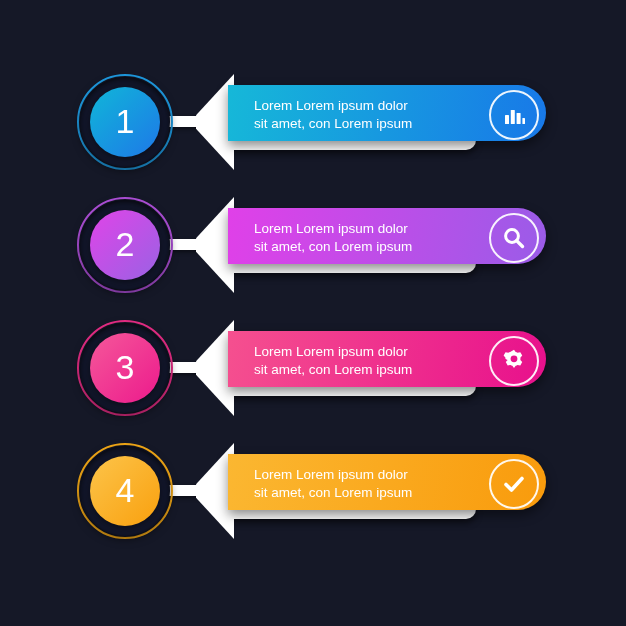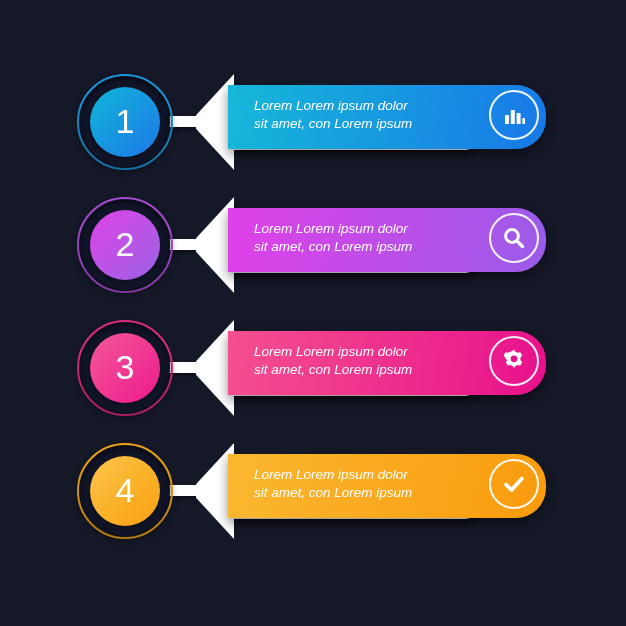--- a/index.html
+++ b/index.html
@@ -112,24 +112,23 @@
     border-radius: 0 10px 10px 0;
     box-shadow: 0 4px 6px rgba(0,0,0,.5);
   }
 
   
   .pill {
     position: absolute;
     left: 228px;
     top: 11px;
     width: 318px;
-    height: 64px;
+    height: 56px;
     border-radius: 0 30px 30px 0;
     box-shadow: 0 5px 12px rgba(0,0,0,.45);
-    font-style: italic;
   }
 
   .pill-text {
     position: absolute;
     left: 26px;
     top: 12px;
     width: 228px;
     color: #ffffff;
     font-size: 13.5px;
     line-height: 18px;

